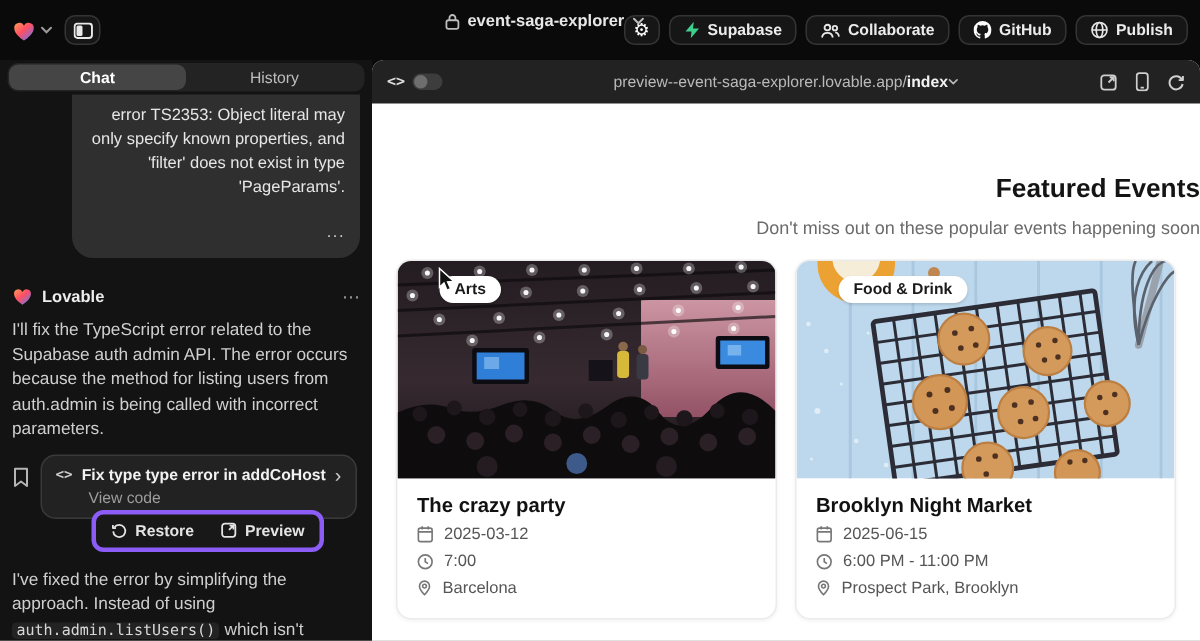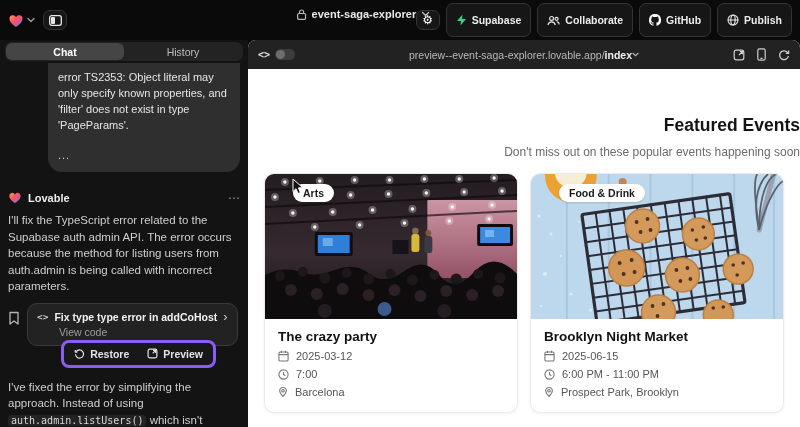--- a/index.html
+++ b/index.html
@@ -5,35 +5,35 @@
   * { margin:0; padding:0; box-sizing:border-box; }
   html,body { width:800px; height:427px; overflow:hidden; }
   body { background:#0a0a0a; font-family:"Liberation Sans", sans-serif; position:relative; }
   svg { display:block; }
 
   
   .topbar { height:40px; display:flex; align-items:center; padding:0 8px; position:relative; background:#0a0a0a; }
   .tb-left { display:flex; align-items:center; gap:8px; }
   .tb-center { position:absolute; left:50%; top:0; height:28px; transform:translateX(-78%); display:flex; align-items:center; gap:5px; color:#e8e8e8; font-size:11px; font-weight:600; cursor:default; }
   .tb-right { margin-left:auto; display:flex; align-items:center; gap:6px; }
-  .tb-btn { display:flex; align-items:center; gap:5px; height:20px; padding:16px 9px; background:#161616; border:1px solid #343434; border-radius:7px; color:#ececec; font-size:10.5px; font-weight:600; cursor:pointer; }
+  .tb-btn { display:flex; align-items:center; gap:5px; height:20px; padding:2px 9px; background:#161616; border:1px solid #343434; border-radius:7px; color:#ececec; font-size:10.5px; font-weight:600; cursor:pointer; }
   .tb-iconbtn { width:24px; height:20px; display:flex; align-items:center; justify-content:center; background:#161616; border:1px solid #343434; border-radius:7px; color:#fff; font-size:12px; cursor:pointer; }
   .logo-wrap { display:flex; align-items:center; gap:3px; cursor:pointer; }
 
   
   .main { display:flex; height:399px;border-radius:21px; }
 
   
   .sidebar { width:248px; min-width:248px; background:#131313; padding:2px 5px 0 5px; position:relative; overflow:hidden; }
   .tabs { display:flex; background:#232323; border-radius:7px; padding:1px; height:19px; }
   .tab { flex:1; display:flex; align-items:center; justify-content:center; font-size:10.5px; color:#bdbdbd; border-radius:6px; cursor:pointer; }
   .tab.active { background:#454545; color:#fff; font-weight:600; }
   .chat-scroll { height:378px; overflow:hidden; padding:2px 3px 0 3px; }
 
-  .user-bubble { margin-left:40px; background:#2f2f2f; border-radius:0 0 14px 14px; padding:6px 10px 9px 10px; color:#e6e6e6; font-size:11px; line-height:16px; }
+  .user-bubble { margin-left:40px; background:#2f2f2f; border-radius:0 0 14px 14px; padding:6px 10px 9px 10px; color:#e6e6e6; font-size:11px; line-height:16px;text-align:right; }
   .bubble-ellipsis { margin-top:14px; color:#cfcfcf; letter-spacing:1px; }
 
   .asst-header { margin-top:19px; display:flex; align-items:center; gap:6px; }
   .asst-name { font-size:11px; font-weight:700; color:#ededed; }
   .asst-menu { margin-left:auto; color:#9a9a9a; font-size:12px; cursor:pointer; line-height:10px; }
   .asst-p { margin-top:8px; color:#cfcfcf; font-size:11.5px; line-height:16.5px; padding-right:2px; }
   .inline-code { font-family:"DejaVu Sans Mono", monospace; font-size:10px; color:#d8d8d8; background:rgba(255,255,255,0.07); border-radius:3px; padding:0 3px; }
 
   .version-row { margin-top:8px; display:flex; align-items:flex-start; gap:7px; }
   .bookmark-btn { margin-top:8px; color:#b5b5b5; cursor:pointer; }

